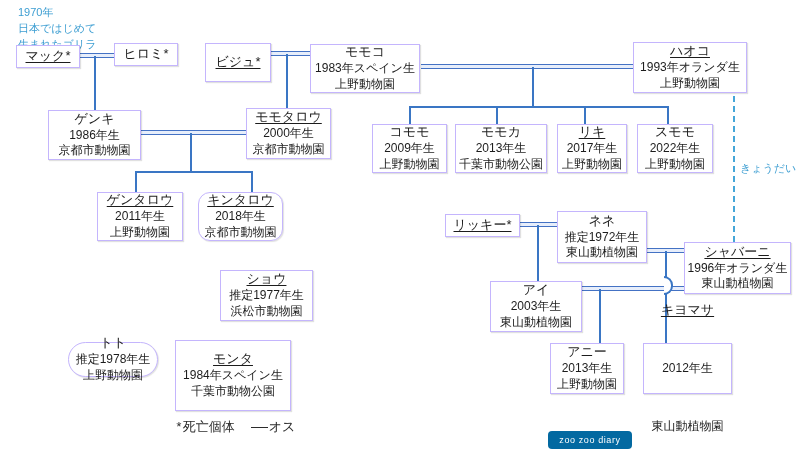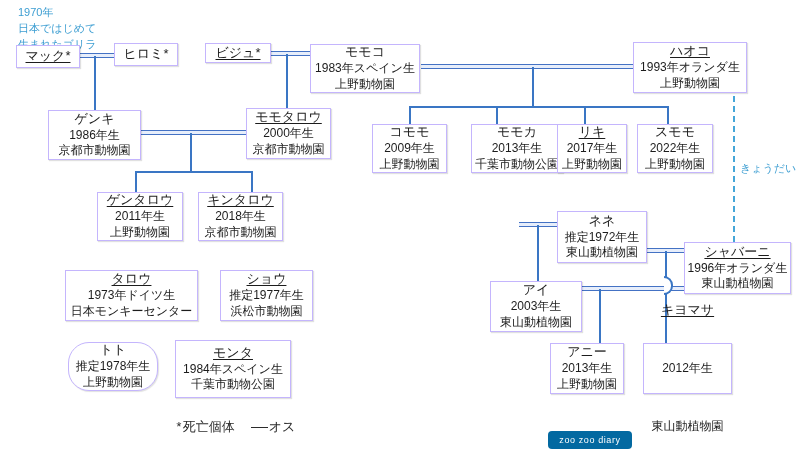--- a/index.html
+++ b/index.html
@@ -65,21 +65,21 @@
   <div class="hop" style="left:664px;top:276px;"></div>
   <div class="v" style="left:665px;top:294px;height:49px;"></div>
   <div class="v" style="left:599px;top:289px;height:54px;"></div>
 
   <div class="node" style="left:16px;top:45px;width:64px;height:23px;">
     <div class="nm u">マック*</div>
   </div>
   <div class="node" style="left:114px;top:43px;width:64px;height:23px;">
     <div class="nm">ヒロミ*</div>
   </div>
-  <div class="node" style="left:205px;top:43px;width:66px;height:20px;">
+  <div class="node" style="left:205px;top:43px;width:66px;height:39px;">
     <div class="nm u">ビジュ*</div>
   </div>
   <div class="node" style="left:310px;top:44px;width:110px;height:49px;">
     <div class="nm">モモコ</div>
     <div>1983年スペイン生</div>
     <div>上野動物園</div>
   </div>
   <div class="node" style="left:633px;top:42px;width:114px;height:51px;">
     <div class="nm u">ハオコ</div>
     <div>1993年オランダ生</div>
@@ -93,76 +93,74 @@
   <div class="node" style="left:246px;top:108px;width:85px;height:51px;">
     <div class="nm u">モモタロウ</div>
     <div>2000年生</div>
     <div>京都市動物園</div>
   </div>
   <div class="node" style="left:372px;top:124px;width:75px;height:49px;">
     <div class="nm">コモモ</div>
     <div>2009年生</div>
     <div>上野動物園</div>
   </div>
-  <div class="node" style="left:471px;top:124px;width:92px;height:49px;">
+  <div class="node" style="left:455px;top:124px;width:92px;height:49px;">
     <div class="nm">モモカ</div>
     <div>2013年生</div>
     <div>千葉市動物公園</div>
   </div>
   <div class="node" style="left:557px;top:124px;width:70px;height:49px;">
     <div class="nm u">リキ</div>
     <div>2017年生</div>
     <div>上野動物園</div>
   </div>
   <div class="node" style="left:637px;top:124px;width:76px;height:49px;">
     <div class="nm">スモモ</div>
     <div>2022年生</div>
     <div>上野動物園</div>
   </div>
   <div class="node" style="left:97px;top:192px;width:86px;height:49px;">
     <div class="nm u">ゲンタロウ</div>
     <div>2011年生</div>
     <div>上野動物園</div>
   </div>
-  <div class="node" style="left:198px;top:192px;width:85px;height:49px;">
+  <div class="node" style="left:198px;top:192px;width:85px;height:49px;border-radius:12px;">
     <div class="nm u">キンタロウ</div>
     <div>2018年生</div>
     <div>京都市動物園</div>
+  </div>
+  <div class="node" style="left:445px;top:214px;width:75px;height:23px;">
+    <div class="nm u">リッキー*</div>
   </div>
   <div class="node" style="left:557px;top:211px;width:90px;height:52px;">
     <div class="nm">ネネ</div>
     <div>推定1972年生</div>
     <div>東山動植物園</div>
   </div>
   <div class="node" style="left:684px;top:242px;width:107px;height:52px;">
     <div class="nm u">シャバーニ</div>
     <div>1996年オランダ生</div>
     <div>東山動植物園</div>
   </div>
-  <div class="node" style="left:65px;top:270px;width:133px;height:51px;">
-    <div class="nm u">タロウ</div>
-    <div>1973年ドイツ生</div>
-    <div>日本モンキーセンター</div>
-  </div>
   <div class="node" style="left:220px;top:270px;width:93px;height:51px;">
     <div class="nm u">ショウ</div>
     <div>推定1977年生</div>
     <div>浜松市動物園</div>
   </div>
   <div class="node" style="left:490px;top:281px;width:92px;height:51px;">
     <div class="nm">アイ</div>
     <div>2003年生</div>
     <div>東山動植物園</div>
   </div>
-  <div class="node" style="left:68px;top:342px;width:90px;height:49px;border-radius:21px;">
+  <div class="node" style="left:68px;top:342px;width:90px;height:35px;border-radius:21px;">
     <div class="nm">トト</div>
     <div>推定1978年生</div>
     <div>上野動物園</div>
   </div>
-  <div class="node" style="left:175px;top:340px;width:116px;height:58px;">
+  <div class="node" style="left:175px;top:340px;width:116px;height:71px;">
     <div class="nm u">モンタ</div>
     <div>1984年スペイン生</div>
     <div>千葉市動物公園</div>
   </div>
   <div class="node" style="left:550px;top:343px;width:74px;height:51px;">
     <div class="nm">アニー</div>
     <div>2013年生</div>
     <div>上野動物園</div>
   </div>
   <div class="node" style="left:643px;top:343px;width:89px;height:51px;gap:42px;">

